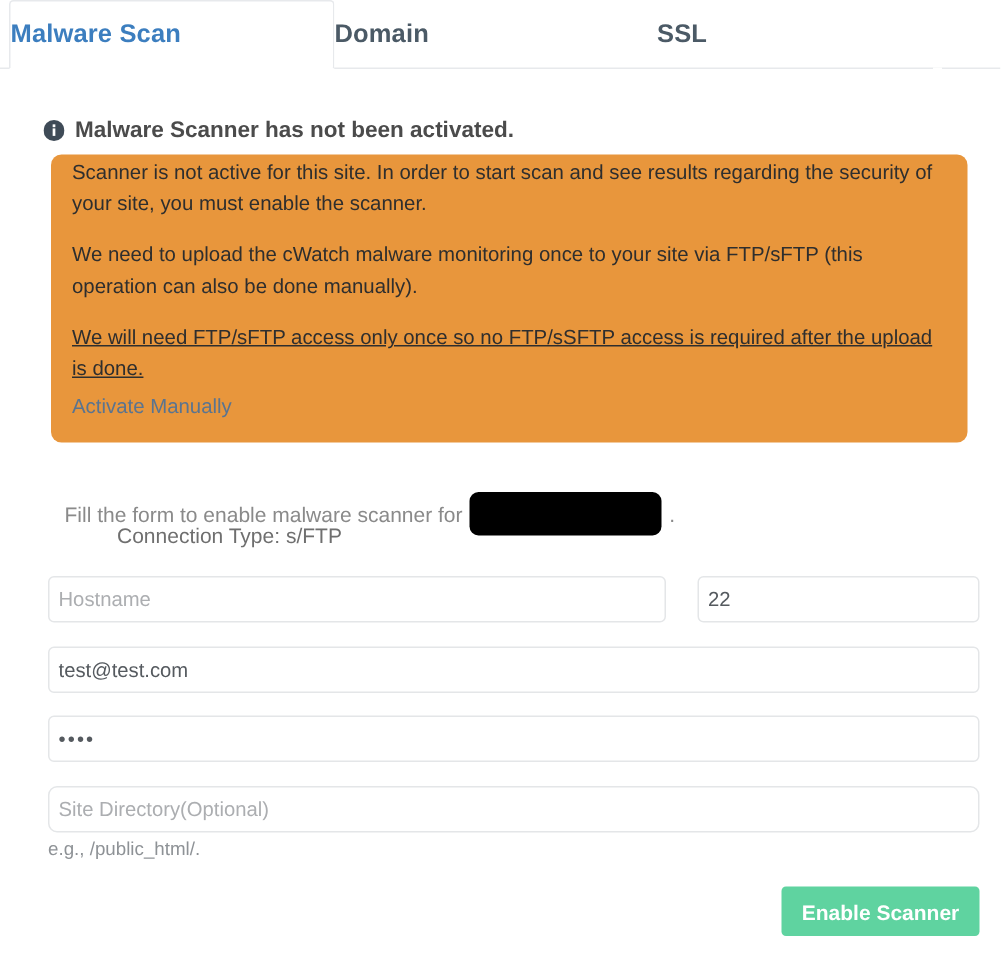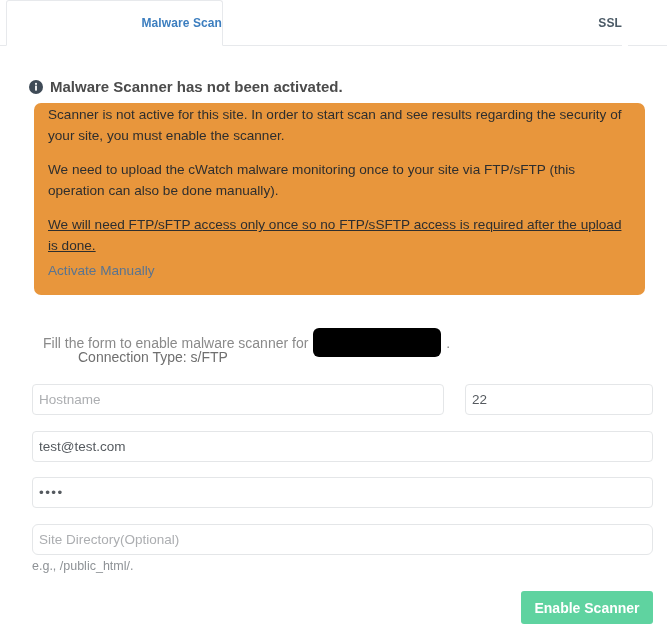--- a/index.html
+++ b/index.html
@@ -38,22 +38,22 @@
     width: 6px;
     height: 1px;
     background: #ffffff;
   }
   .tab {
     position: absolute;
     top: 0;
     height: 46px;
     display: flex;
     align-items: center;
-    justify-content: flex-end;
-    font-size: 12px;
+    justify-content: flex-start;
+    font-size: 17px;
     font-weight: bold;
     letter-spacing: .1px;
     box-sizing: border-box;
     cursor: pointer;
     user-select: none;
   }
   .tab-malware {
     left: 6px;
     width: 217px;
     color: #3c7ebf;
@@ -203,20 +203,23 @@
     padding: 0;
   }
 </style>
 </head>
 <body>
 
 <div class="tabs">
   <div class="tab tab-malware">
     <span>Malware Scan</span>
   </div>
+  <div class="tab tab-domain">
+    <span>Domain</span>
+  </div>
   <div class="tab tab-ssl">
     <span>SSL</span>
   </div>
   <div class="tabs-underline"></div>
   <div class="tabs-underline-gap"></div>
 </div>
 
 <div class="alert-heading">
   <span class="info-icon">
     <svg width="14" height="14" viewBox="0 0 14 14" xmlns="http://www.w3.org/2000/svg">

